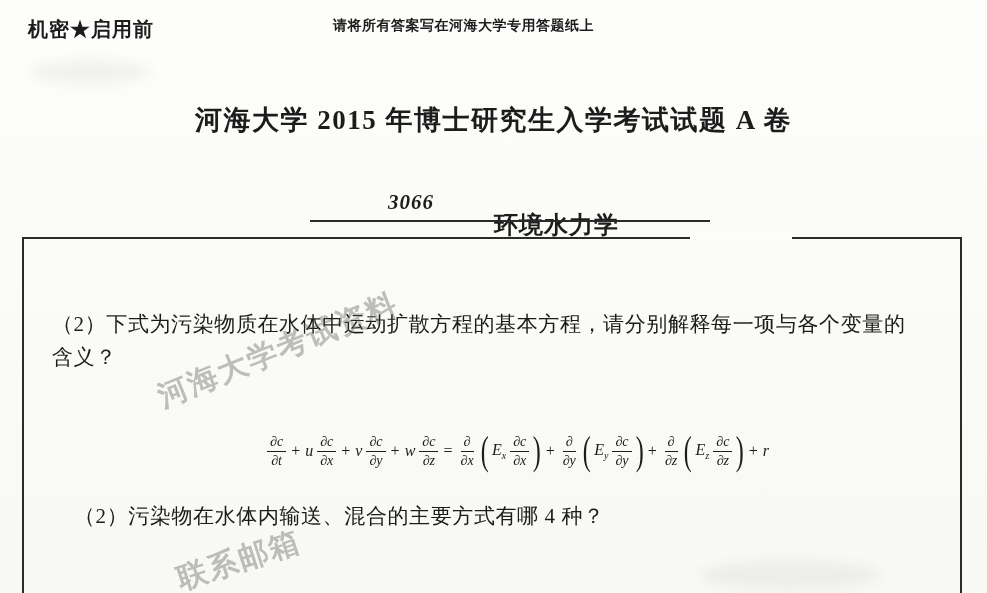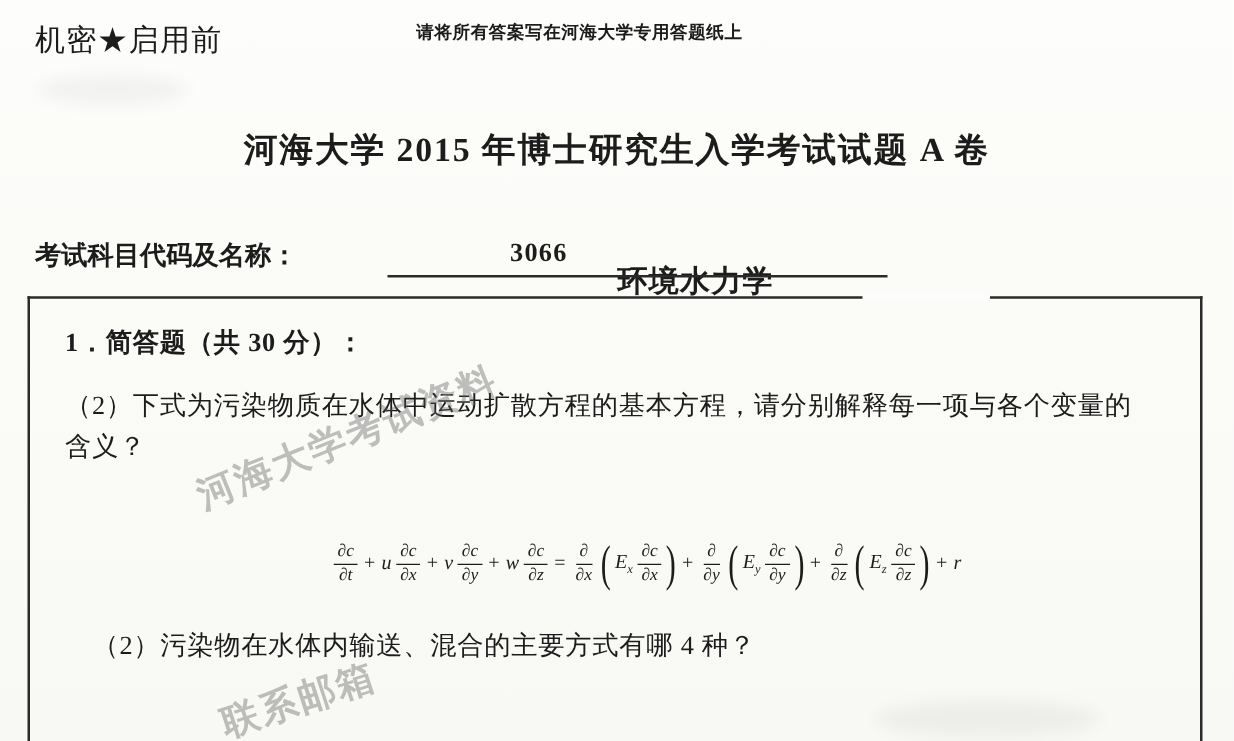--- a/index.html
+++ b/index.html
@@ -26,22 +26,22 @@
     position: absolute;
     top: 16px;
     left: 0;
     width: 987px;
     height: 30px;
   }
   .secret {
     position: absolute;
     left: 28px;
     top: 0;
-    font-size: 24px;
-    font-weight: normal;
+    font-size: 20px;
+    font-weight: bold;
     letter-spacing: 1px;
     white-space: nowrap;
   }
   .notice {
     position: absolute;
     left: 333px;
     top: 1px;
     font-size: 14px;
     font-weight: bold;
     letter-spacing: 0.5px;
@@ -67,23 +67,24 @@
     font-weight: bold;
   }
   .subject-label {
     position: absolute;
     left: 0;
     top: 0;
     white-space: nowrap;
   }
   .subject-code {
     position: absolute;
-    left: 380px;
+    left: 360px;
     top: 0;
     letter-spacing: 1px;
+    font-style: italic;
   }
   .subject-name {
     position: absolute;
     left: 466px;
     top: 1px;
     font-size: 24px;
     letter-spacing: 1px;
     margin-top: 18px;
   }
   .subject-underline {
@@ -232,30 +233,28 @@
 <div class="page">
 
   <div class="header-row">
     <div class="secret">机密★启用前</div>
     <div class="notice">请将所有答案写在河海大学专用答题纸上</div>
   </div>
 
   <div class="title">河海大学 2015 年博士研究生入学考试试题 A 卷</div>
 
   <div class="subject-row">
-    <span class="subject-label">考试科目代码及名称：</span>
     <span class="subject-code">3066</span>
     <span class="subject-name">环境水力学</span>
     <span class="subject-underline"></span>
   </div>
 
   <div class="box"></div>
   <div class="box-gap"></div>
 
-  <div class="q-item q1">1．简答题（共 30 分）：</div>
   <div class="q-item q1-1">（2）下式为污染物质在水体中运动扩散方程的基本方程，请分别解释每一项与各个变量的含义？</div>
 
   <div class="formula">
     <span class="grp">
       <span class="frac">
           <span class="num">∂c</span>
           <span class="den">∂t</span>
         </span>
     </span>
     <span class="op">+</span>

